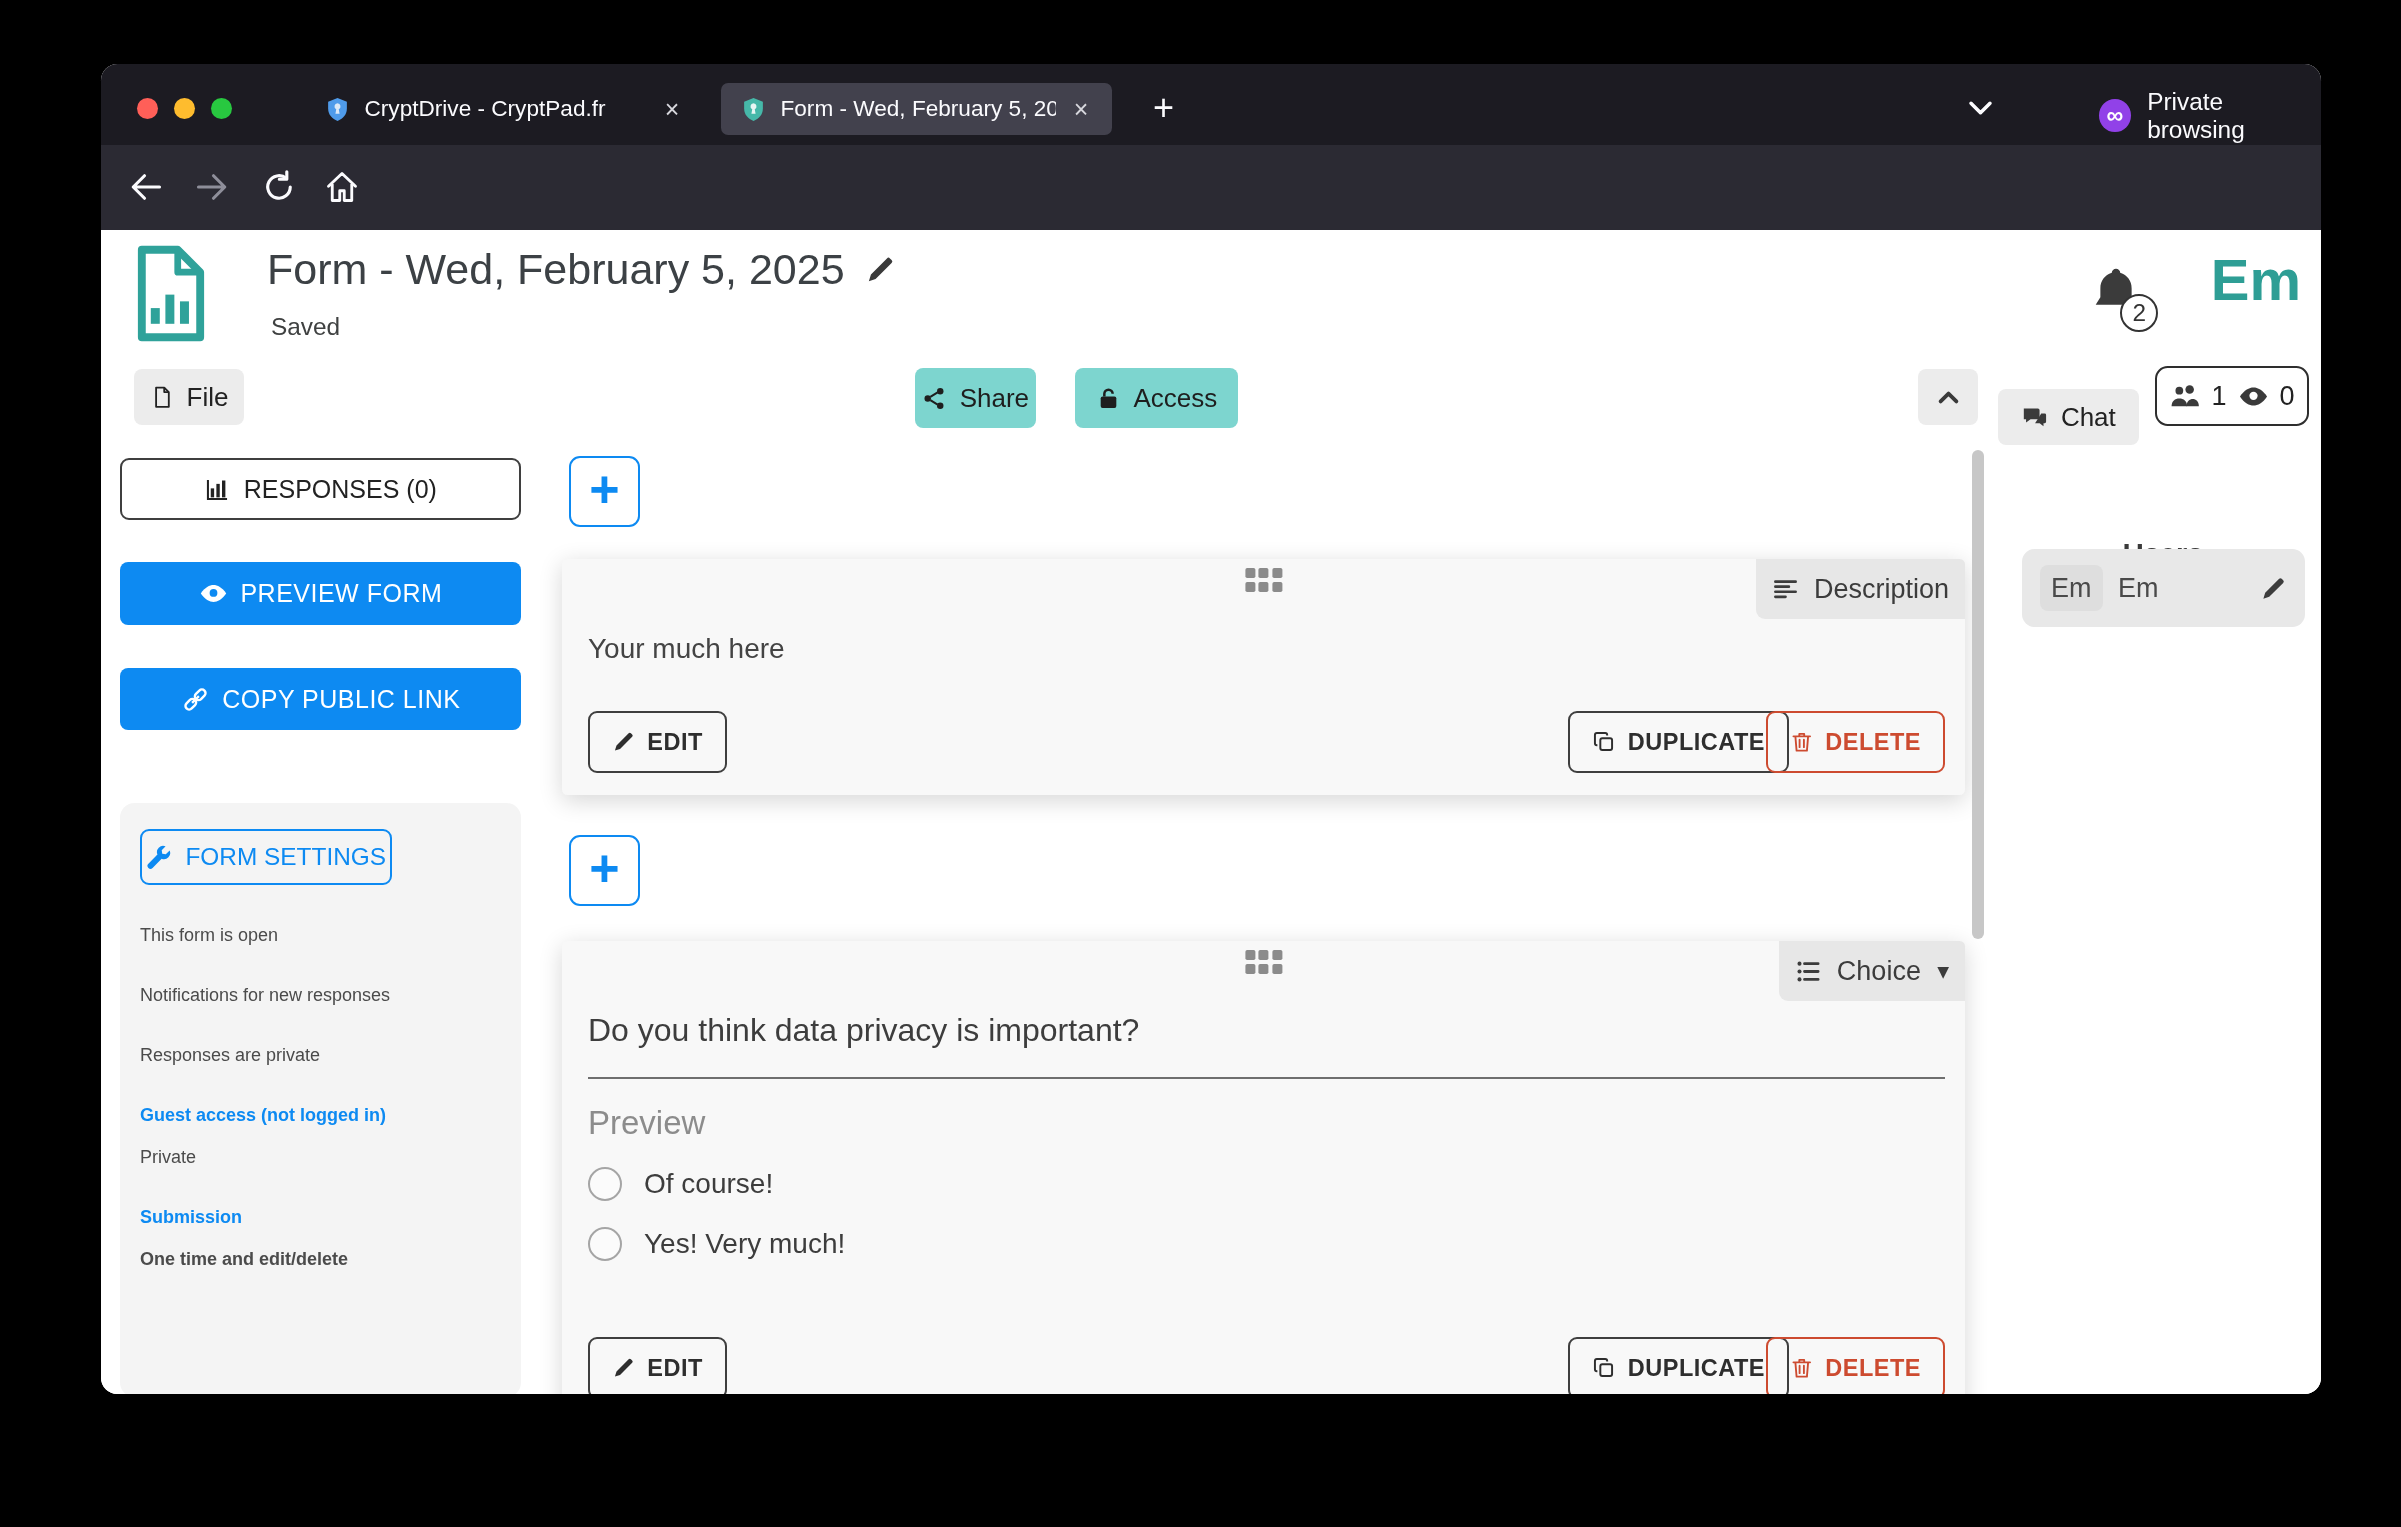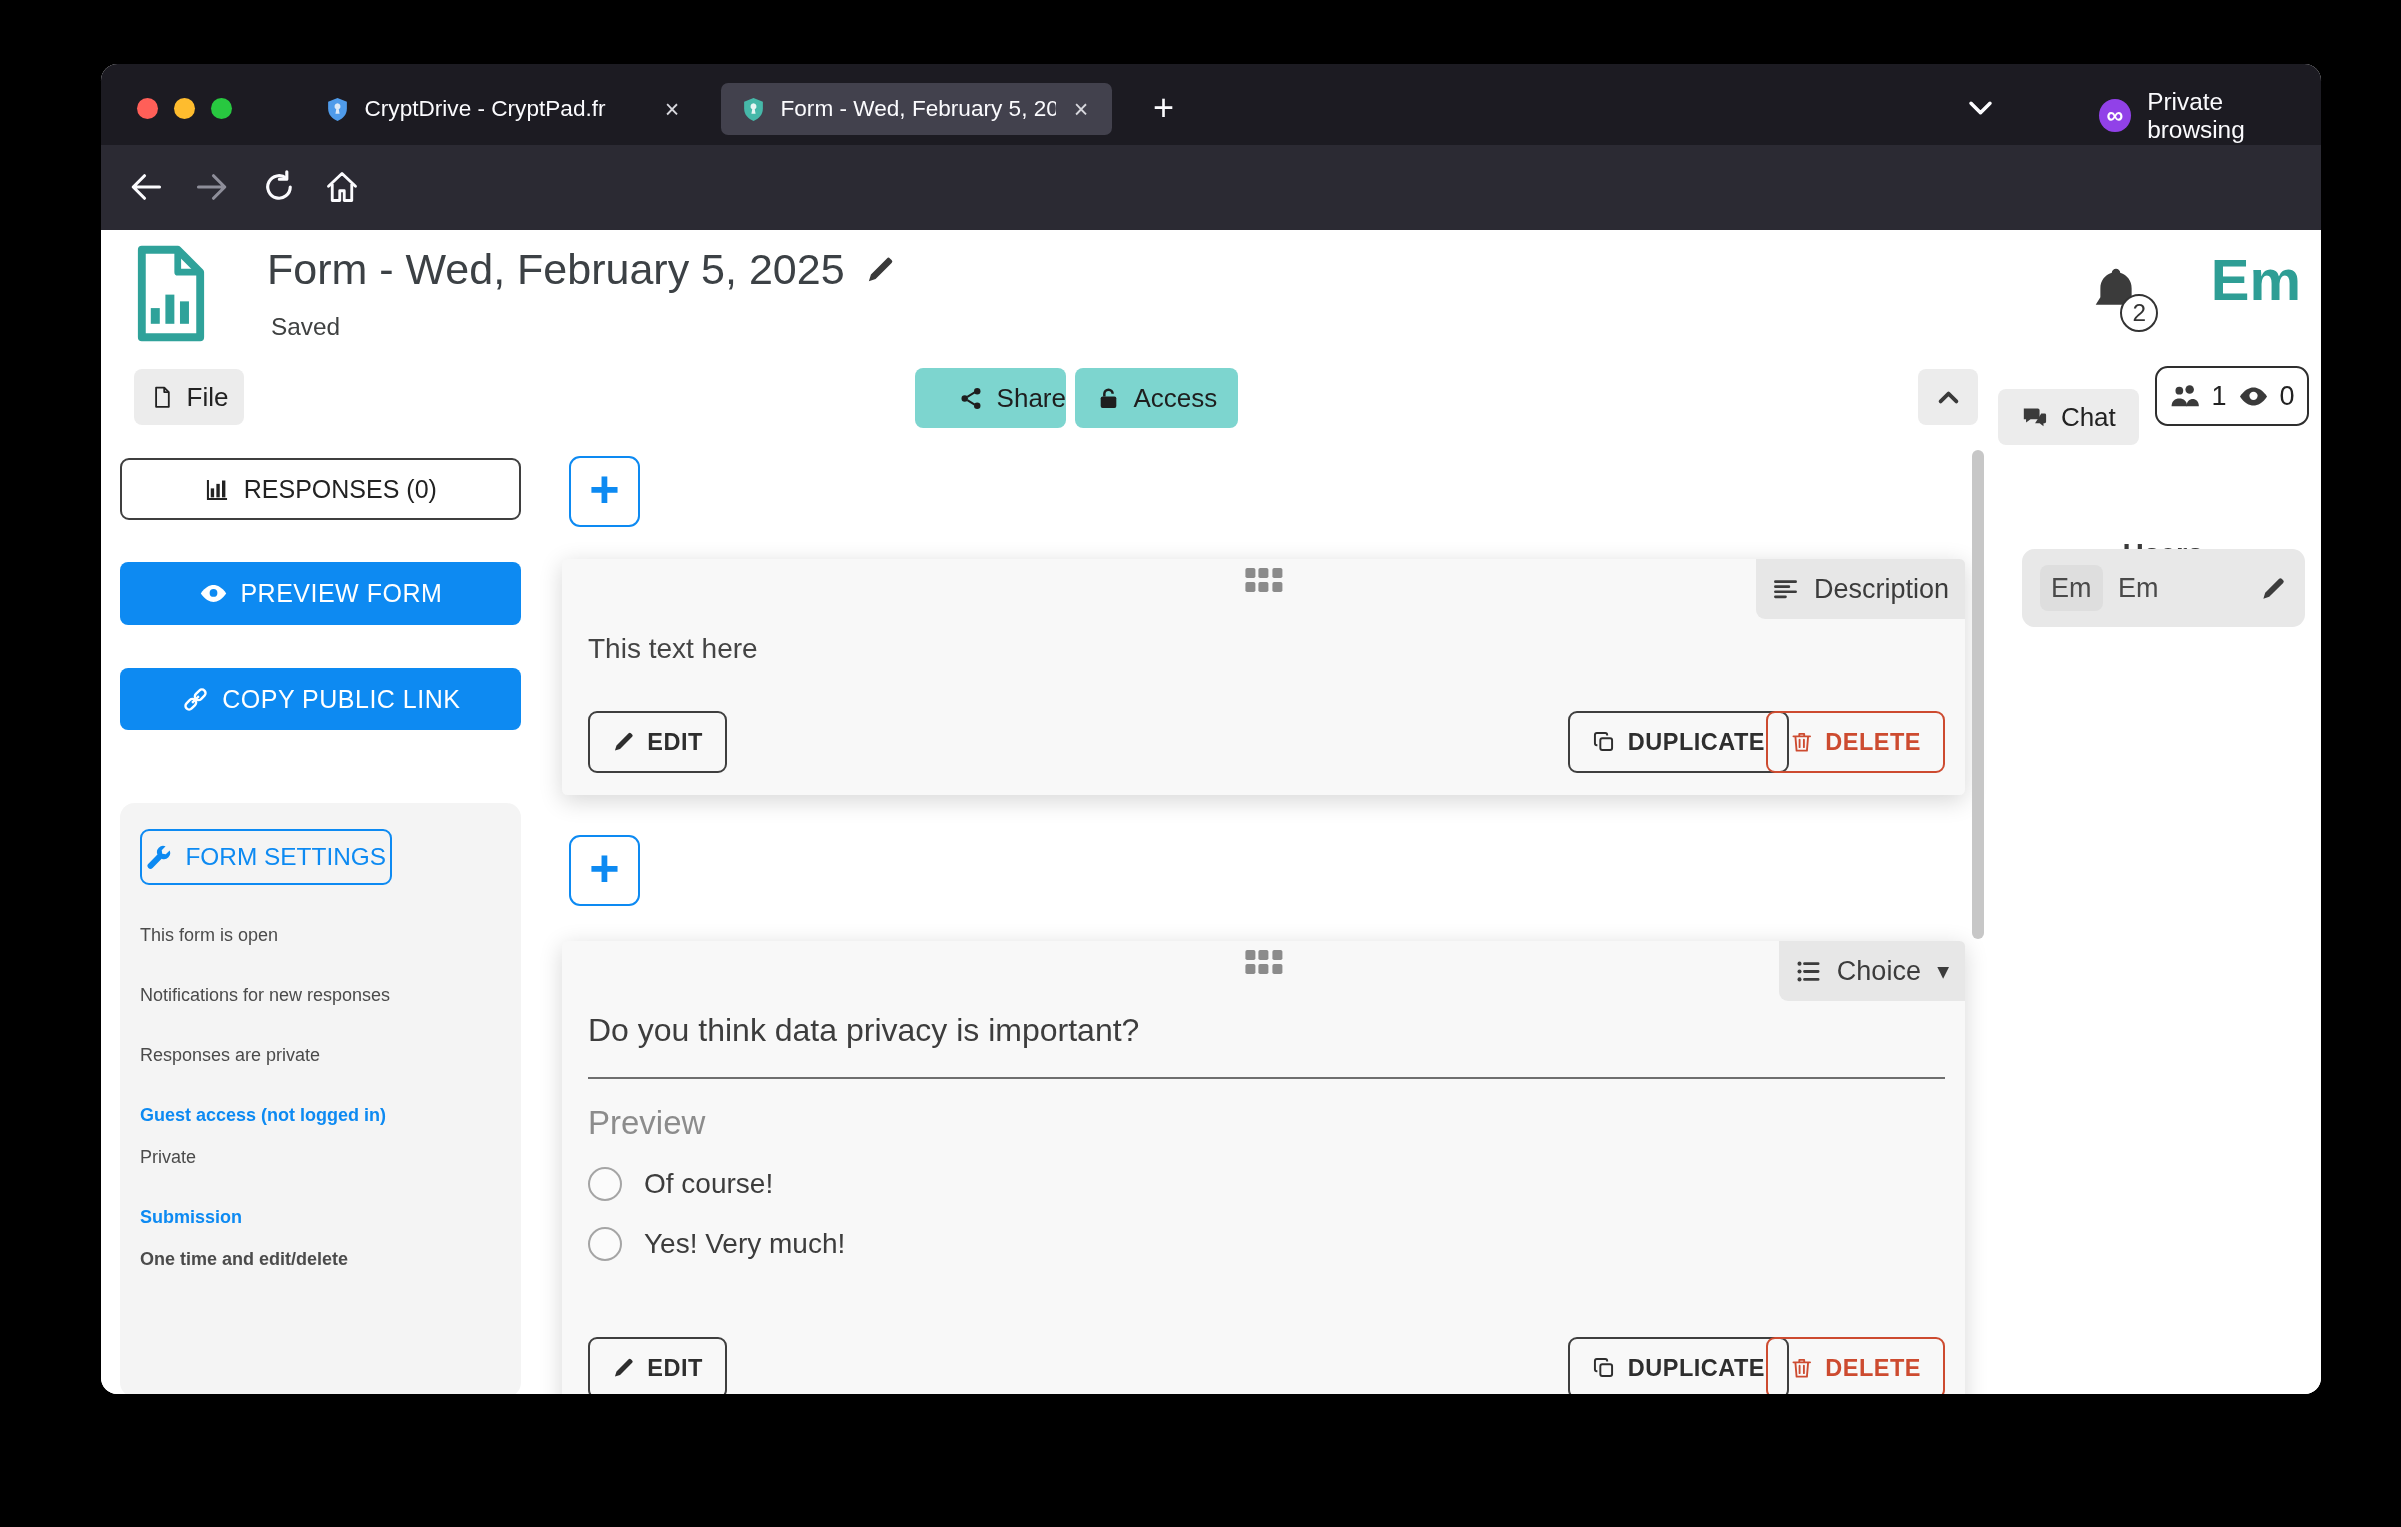--- a/index.html
+++ b/index.html
@@ -60,21 +60,21 @@
   .user-display { position:absolute; right:20px; top:16.3px; font-size:58px; font-weight:600; color:#2e9e95; }
 
   
   .btn { display:inline-flex; align-items:center; justify-content:center; gap:12.7px; border-radius:8.1px;
          font-size:26px; color:#222; white-space:nowrap; }
   .btn svg { flex:0 0 auto; }
   .btn-gray { background:#ececec; }
   .btn-teal { background:#7dd5cf; color:#1e1e1e; }
 
   .file-btn   { position:absolute; left:33px;  top:139px; width:110px; height:56px; }
-  .share-btn  { position:absolute; left:814px; top:138px; width:151px; height:60px;justify-content:flex-end; }
+  .share-btn  { position:absolute; left:814px; top:138px; width:121px; height:60px; }
   .access-btn { position:absolute; left:974px; top:138px; width:163px; height:60px; }
   .collapse-btn { position:absolute; left:1817px; top:139px; width:60px; height:56px; }
   .chat-btn   { position:absolute; left:1897px; top:139px; width:141px; height:56px;margin-top:20px; }
   .presence-pill { position:absolute; left:2054px; top:136px; width:154px; height:60px;
        border:2.7px solid #2e2e2e; border-radius:12.7px; background:#fff; display:flex; align-items:center;
        justify-content:center; gap:11px; font-size:27px; color:#222; }
   .presence-pill svg { color:#3a3a3a; }
 
   
   .responses-btn { position:absolute; left:19px; top:228px; width:401px; height:62px; background:#fff;
@@ -368,21 +368,21 @@
           <span></span>
           <span></span>
           <span></span>
         </div>
       <div class="type-tab">
         <svg viewBox="0 0 24 24" width="27" height="27">
             <path d="M3 5 h18 M3 9.5 h12 M3 14 h18 M3 18.5 h9" stroke="currentColor" stroke-width="2.4" stroke-linecap="round"></path>
           </svg>
         <span>Description</span>
       </div>
-      <div class="desc-text">This text here</div>
+      <div class="desc-text">Your much here</div>
       <div class="action-row">
         <div class="a-btn a-edit">
           <svg viewBox="0 0 24 24" width="23.5" height="23.5">
               <path d="M3 21 l1.6-5.2 L17 3.4 a1.6 1.6 0 0 1 2.3 0 l1.3 1.3 a1.6 1.6 0 0 1 0 2.3 L8.2 19.4 Z" fill="currentColor"></path>
             </svg>
           <span>EDIT</span>
         </div>
         <div class="a-btn a-dup">
           <svg viewBox="0 0 24 24" width="23.5" height="23.5">
               <rect x="8.5" y="8.5" width="12" height="12" rx="2" fill="none" stroke="currentColor" stroke-width="2"></rect>

